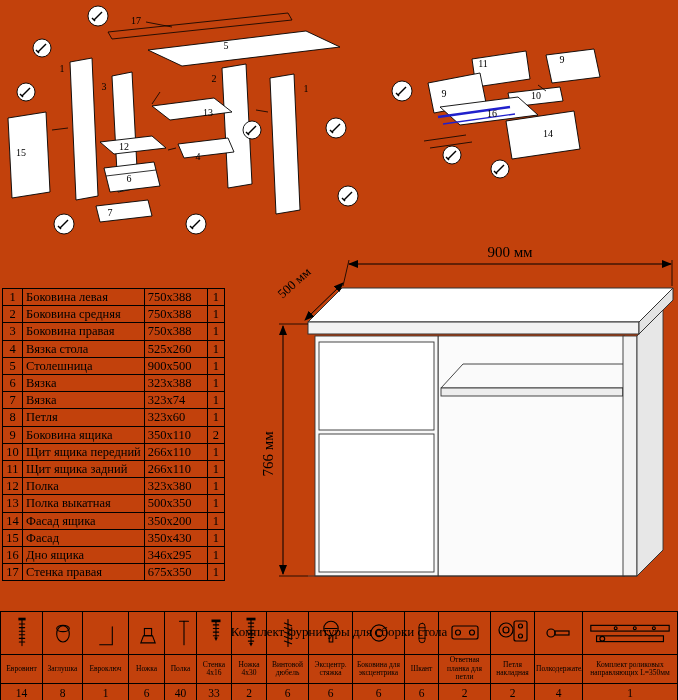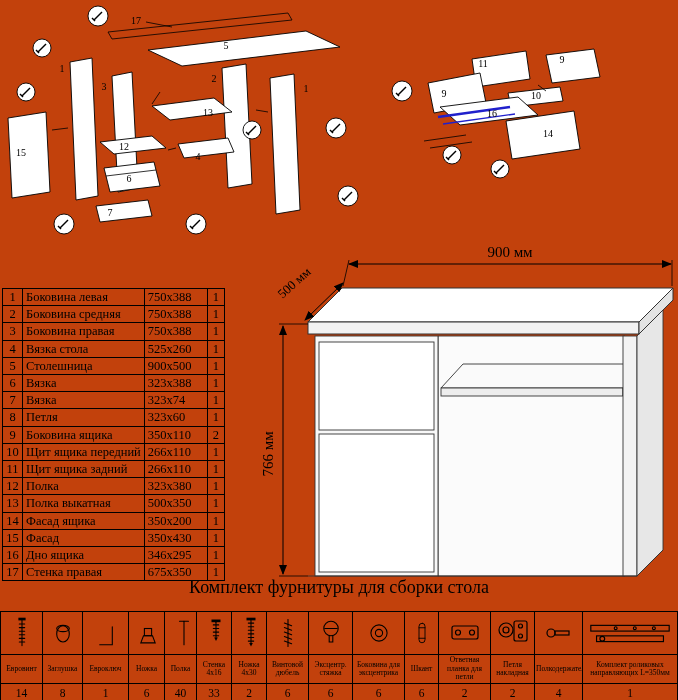--- a/index.html
+++ b/index.html
@@ -15,21 +15,21 @@
   .parts .c-num{width:15px;text-align:center;padding:0 2px}
   .parts .c-size{width:56px}
   .parts .c-qty{width:12px;text-align:center;padding:0 2px}
 
   
   .hw{table-layout:fixed;width:678px}
   .hw td{border:1px solid #000;text-align:center;vertical-align:middle;padding:1px;overflow:hidden}
   .hw .icon-cell{height:40px}
   .hw .name-cell{font-size:7.5px;line-height:1.12;height:26px}
   .hw .qty-cell{font-size:11.5px;height:15px}
-  .hw-title{position:absolute;top:577px;left:0;width:678px;text-align:center;font-size:18px}
+  .hw-title{position:absolute;top:624px;left:0;width:678px;text-align:center;font-size:13px}
 
   .hw-icon{display:block;margin:0 auto}
   .hw-icon .s{stroke:#000;stroke-width:1.2;fill:none;stroke-linecap:round}
   .hw-icon .f{fill:#000;stroke:none}
 
   
   svg text{font-family:"Liberation Serif",serif}
   .lineart{fill:#fff;stroke:#000;stroke-width:0.9}
   .thin{stroke:#000;stroke-width:0.8;fill:none}
   .callout circle{fill:#fff;stroke:#000;stroke-width:0.9}

